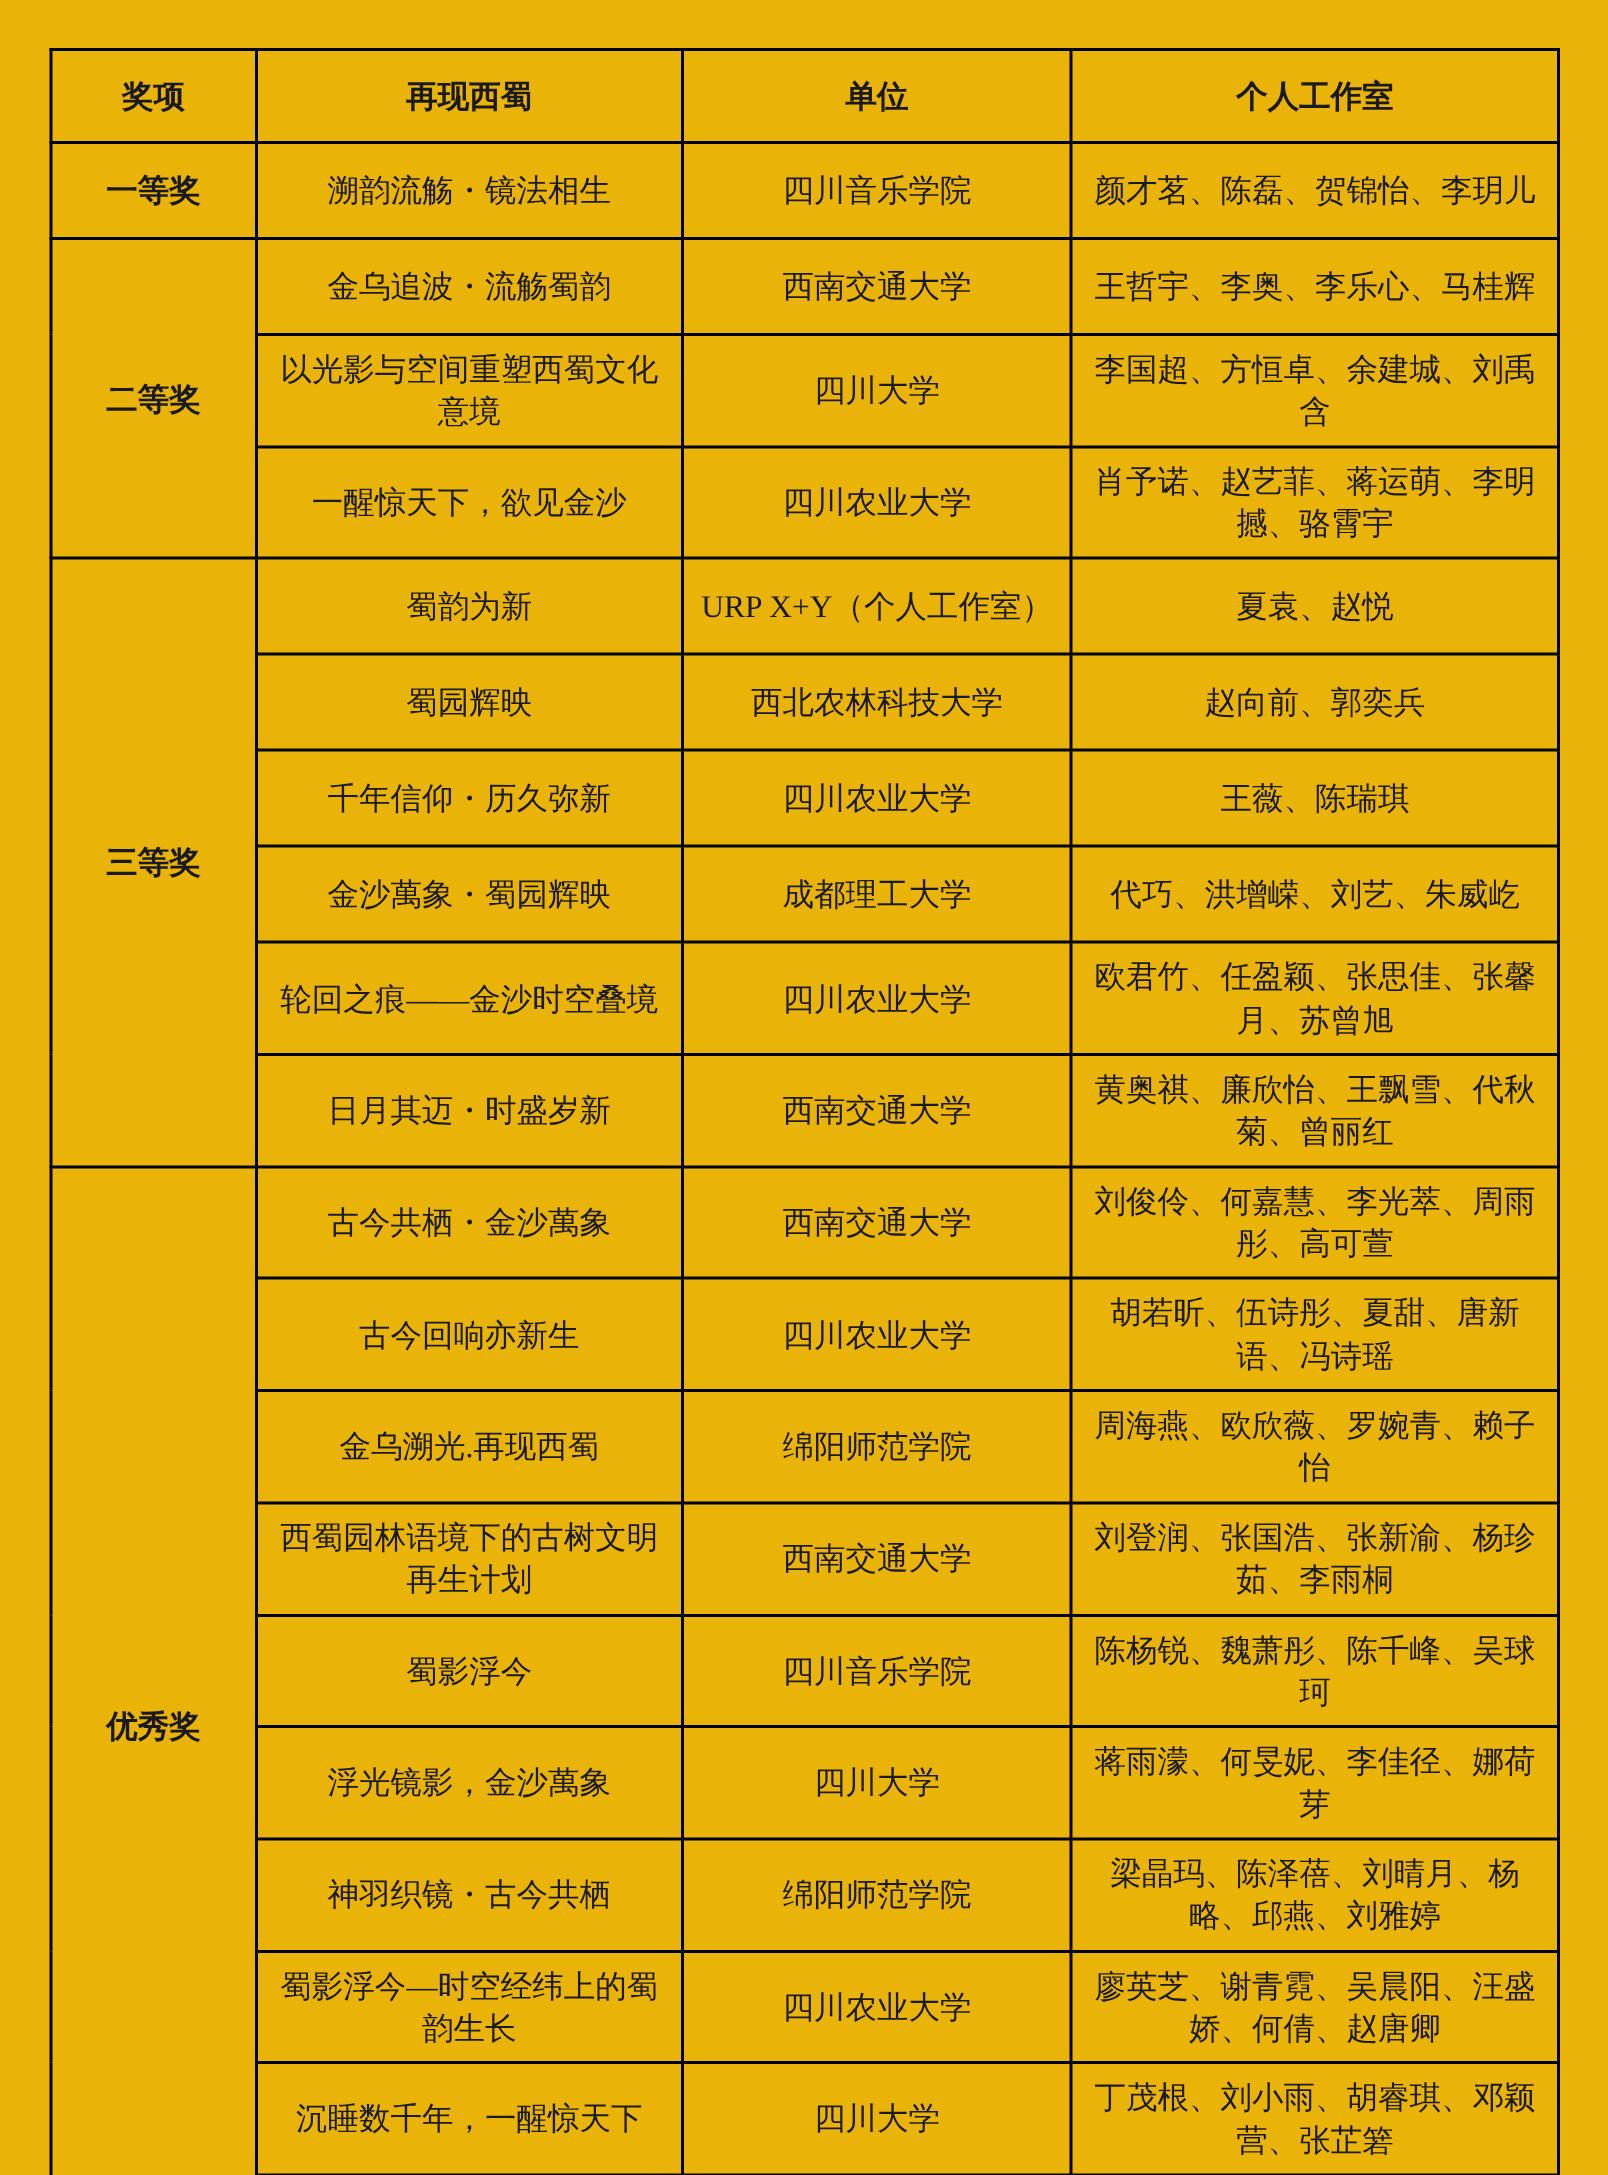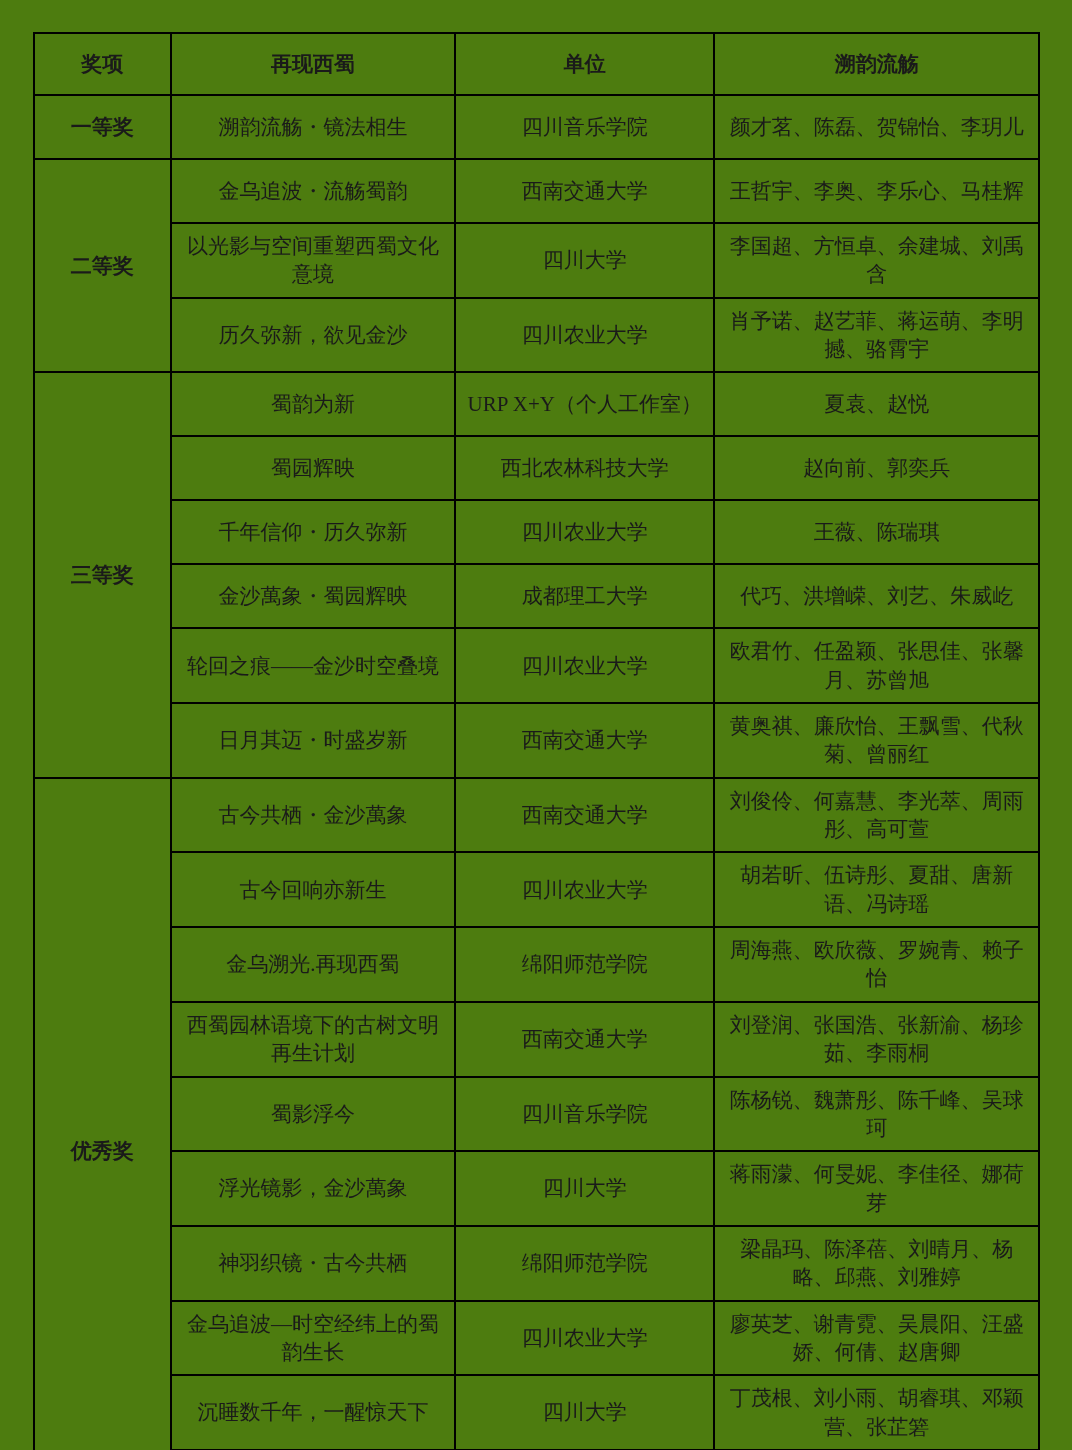--- a/index.html
+++ b/index.html
@@ -8,21 +8,21 @@
     background: #ffffff;
     width: 1072px;
     font-family: "Liberation Serif", serif;
     color: #1a1a1a;
   }
   .page {
     width: 1072px;
     height: 1450px;
     box-sizing: border-box;
     padding: 32px 32px 30px 33px;
-    background: #4d7c0f;
+    background: #eab308;
   }
   table.award-table {
     border-collapse: collapse;
     width: 1007px;
     table-layout: fixed;
   }
   table.award-table th,
   table.award-table td {
     border: 2px solid #000000;
     text-align: center;
@@ -59,21 +59,21 @@
       <col class="c-award">
       <col class="c-work">
       <col class="c-unit">
       <col class="c-members">
     </colgroup>
     <thead>
       <tr>
         <th>奖项</th>
         <th>再现西蜀</th>
         <th>单位</th>
-        <th>溯韵流觞</th>
+        <th>个人工作室</th>
       </tr>
     </thead>
     <tbody id="table-body">
         <tr>
           <td class="award-cell" rowspan="1">一等奖</td>
           <td>溯韵流觞・镜法相生</td>
           <td>四川音乐学院</td>
           <td>颜才茗、陈磊、贺锦怡、李玥儿</td>
         </tr>
         <tr>
@@ -81,21 +81,21 @@
           <td>金乌追波・流觞蜀韵</td>
           <td>西南交通大学</td>
           <td>王哲宇、李奥、李乐心、马桂辉</td>
         </tr>
         <tr>
           <td>以光影与空间重塑西蜀文化意境</td>
           <td>四川大学</td>
           <td>李国超、方恒卓、余建城、刘禹含</td>
         </tr>
         <tr>
-          <td>历久弥新，欲见金沙</td>
+          <td>一醒惊天下，欲见金沙</td>
           <td>四川农业大学</td>
           <td>肖予诺、赵艺菲、蒋运萌、李明撼、骆霄宇</td>
         </tr>
         <tr>
           <td class="award-cell" rowspan="6">三等奖</td>
           <td>蜀韵为新</td>
           <td>URP X+Y（个人工作室）</td>
           <td>夏袁、赵悦</td>
         </tr>
         <tr>
@@ -153,21 +153,21 @@
           <td>浮光镜影，金沙萬象</td>
           <td>四川大学</td>
           <td>蒋雨濛、何旻妮、李佳径、娜荷芽</td>
         </tr>
         <tr>
           <td>神羽织镜・古今共栖</td>
           <td>绵阳师范学院</td>
           <td>梁晶玛、陈泽蓓、刘晴月、杨略、邱燕、刘雅婷</td>
         </tr>
         <tr>
-          <td>金乌追波—时空经纬上的蜀韵生长</td>
+          <td>蜀影浮今—时空经纬上的蜀韵生长</td>
           <td>四川农业大学</td>
           <td>廖英芝、谢青霓、吴晨阳、汪盛娇、何倩、赵唐卿</td>
         </tr>
         <tr>
           <td>沉睡数千年，一醒惊天下</td>
           <td>四川大学</td>
           <td>丁茂根、刘小雨、胡睿琪、邓颖营、张芷箬</td>
         </tr>
         <tr>
           <td>栖焰织晖・灼曜衍新</td>

